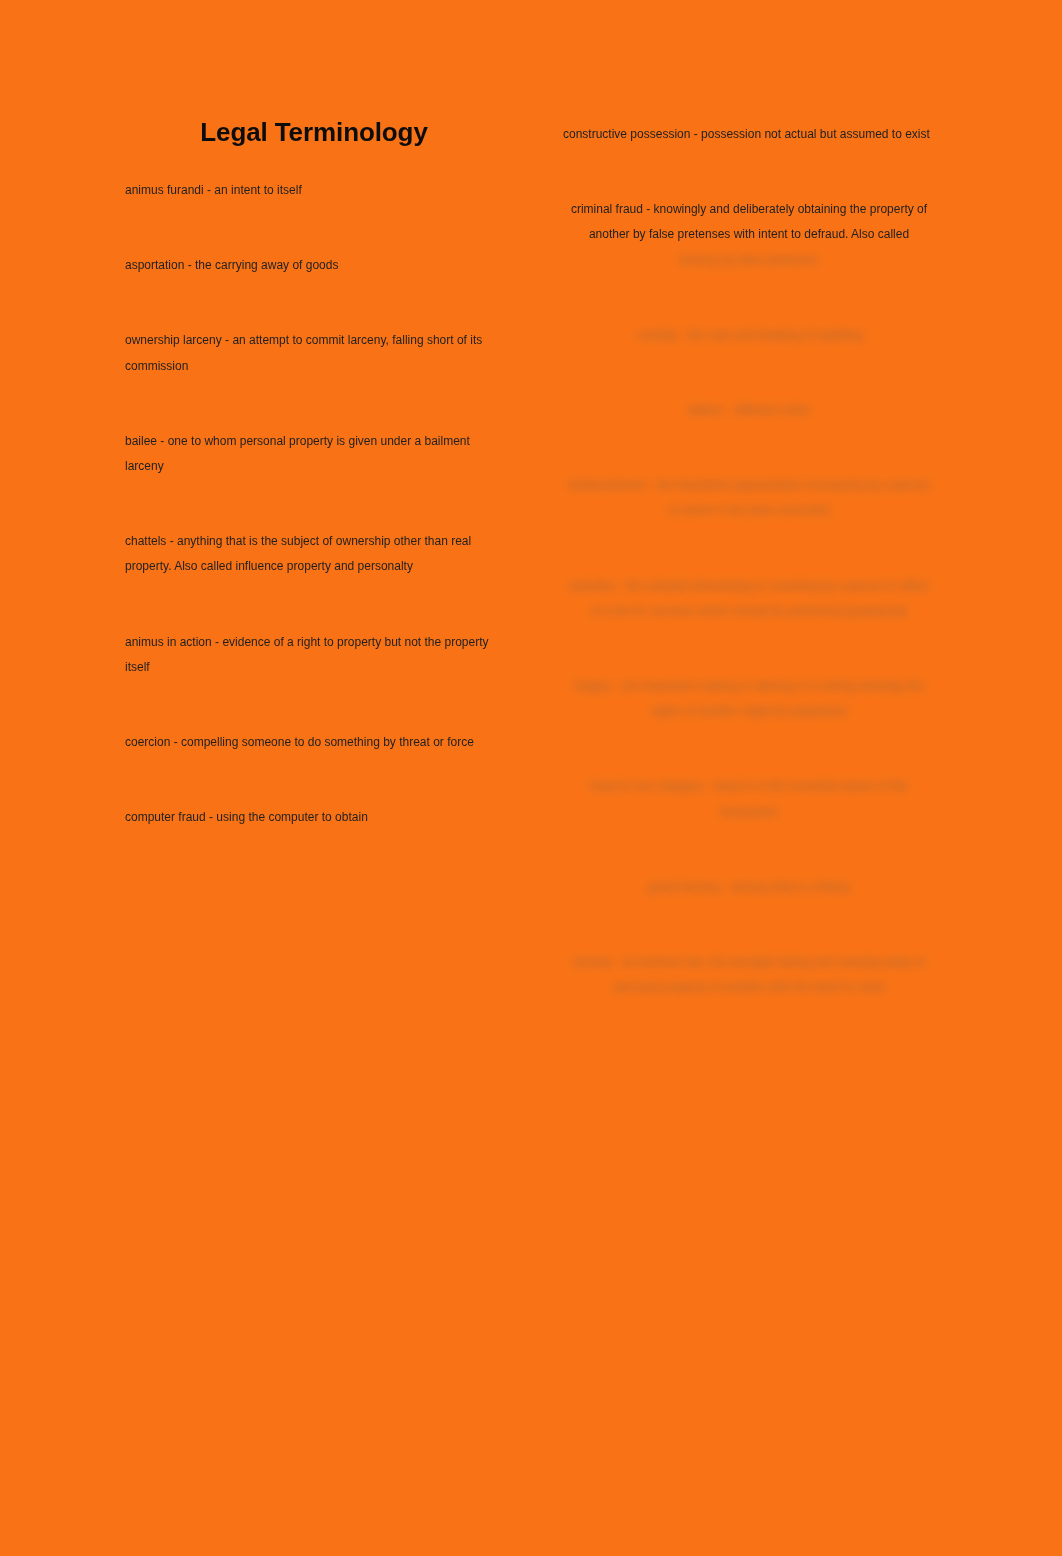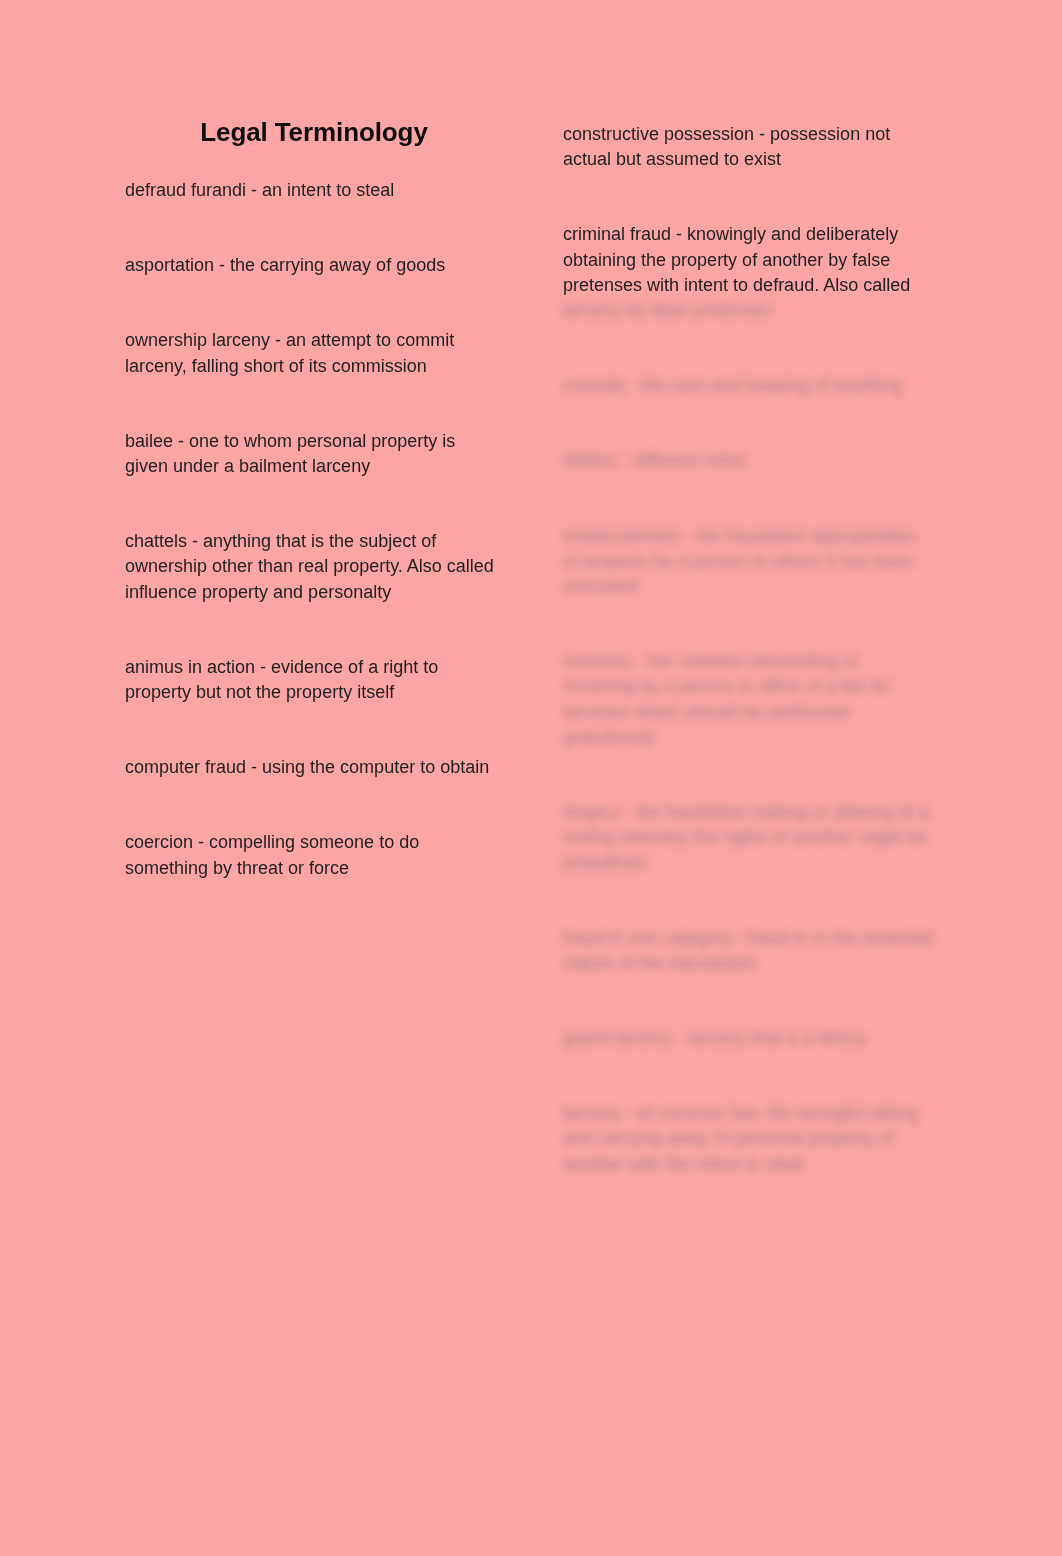--- a/index.html
+++ b/index.html
@@ -4,21 +4,21 @@
 <style>
   html, body {
     margin: 0;
     padding: 0;
     background: #ffffff;
   }
   .page {
     position: relative;
     width: 1062px;
     height: 1556px;
-    background: #fca5a5;
+    background: #f97316;
     font-family: "Liberation Sans", sans-serif;
     color: #1a1a1a;
     overflow: hidden;
   }
 
   
   .col {
     position: absolute;
     top: 0;
   }
@@ -41,38 +41,39 @@
     font-weight: bold;
     letter-spacing: -0.1px;
     color: #0d0d0d;
   }
   .doc-title .title-line {
     display: block;
   }
 
   
   .entry {
-    font-size: 18px;
+    font-size: 12px;
     line-height: 25.2px;
     color: #1f1f1f;
     margin: 0;
   }
   .col-left .entry-list {
     margin-top: 30px;
   }
   .col-left .entry + .entry {
     margin-top: 50px;
   }
 
   .col-right .entry-list {
     margin-top: 0;
     padding-top: 122px;
   }
   .col-right .entry + .entry {
     margin-top: 50px;
+    text-align: center;
   }
 
   
   .entry.redacted {
     color: #5a5a5a;
     filter: blur(4.6px);
     opacity: 0.55;
     user-select: none;
   }
   
@@ -89,28 +90,28 @@
 
 <div class="page">
 
   <div class="col col-left">
 
     <h1 class="doc-title">
       <span class="title-line">Legal Terminology</span>
     </h1>
 
     <div class="entry-list">
-      <p class="entry">defraud furandi - an intent to steal</p>
+      <p class="entry">animus furandi - an intent to itself</p>
       <p class="entry">asportation - the carrying away of goods</p>
       <p class="entry">ownership larceny - an attempt to commit larceny, falling short of its commission</p>
       <p class="entry">bailee - one to whom personal property is given under a bailment larceny</p>
       <p class="entry">chattels - anything that is the subject of ownership other than real property. Also called influence property and personalty</p>
       <p class="entry">animus in action - evidence of a right to property but not the property itself</p>
+      <p class="entry">coercion - compelling someone to do something by threat or force</p>
       <p class="entry">computer fraud - using the computer to obtain</p>
-      <p class="entry">coercion - compelling someone to do something by threat or force</p>
     </div>
   </div>
 
   <div class="col col-right">
     <div class="entry-list">
 
       <p class="entry">
         <span>constructive possession - possession not actual but assumed to exist</span>
       </p>
 

